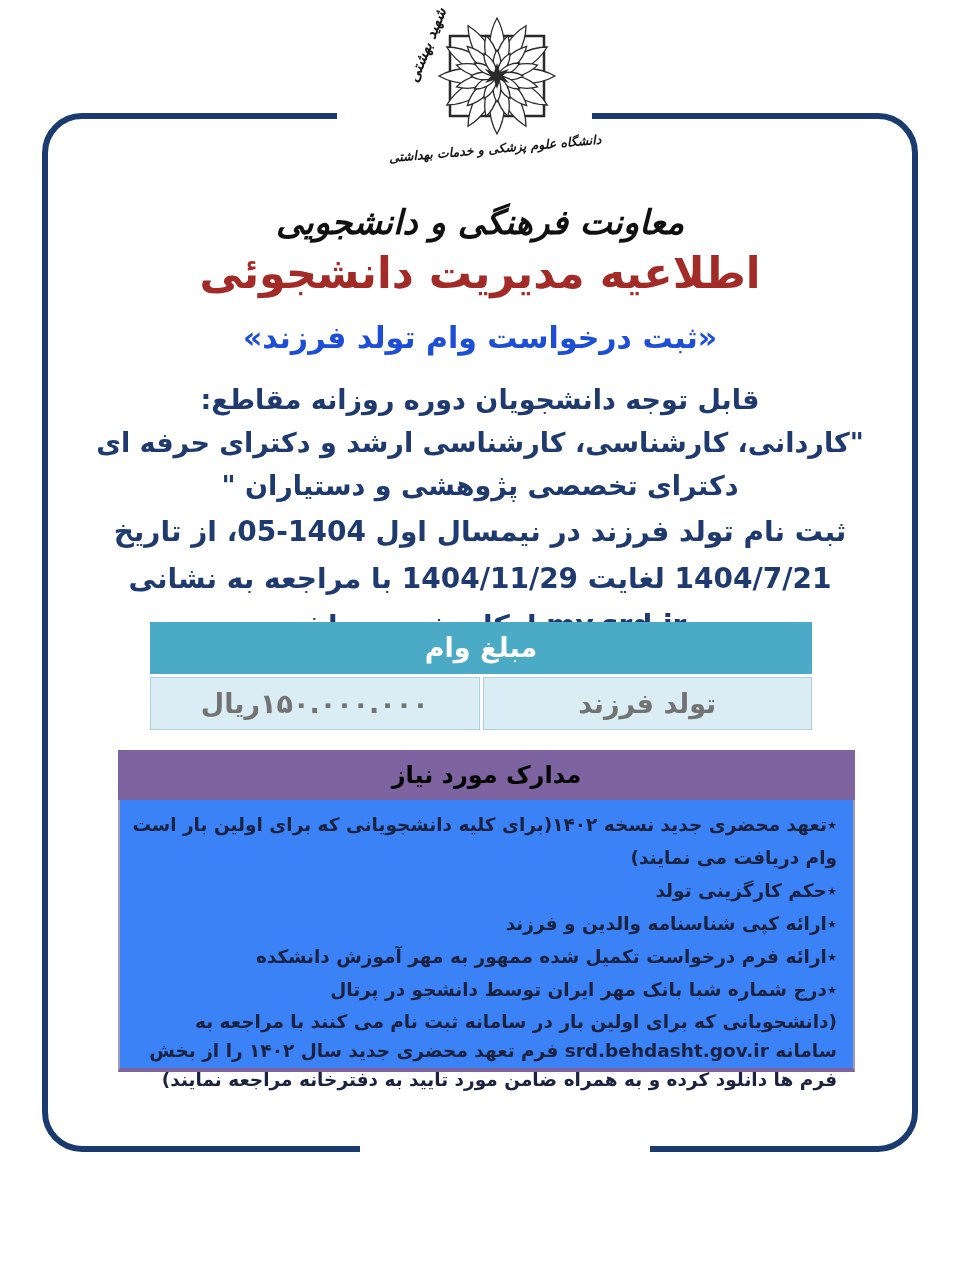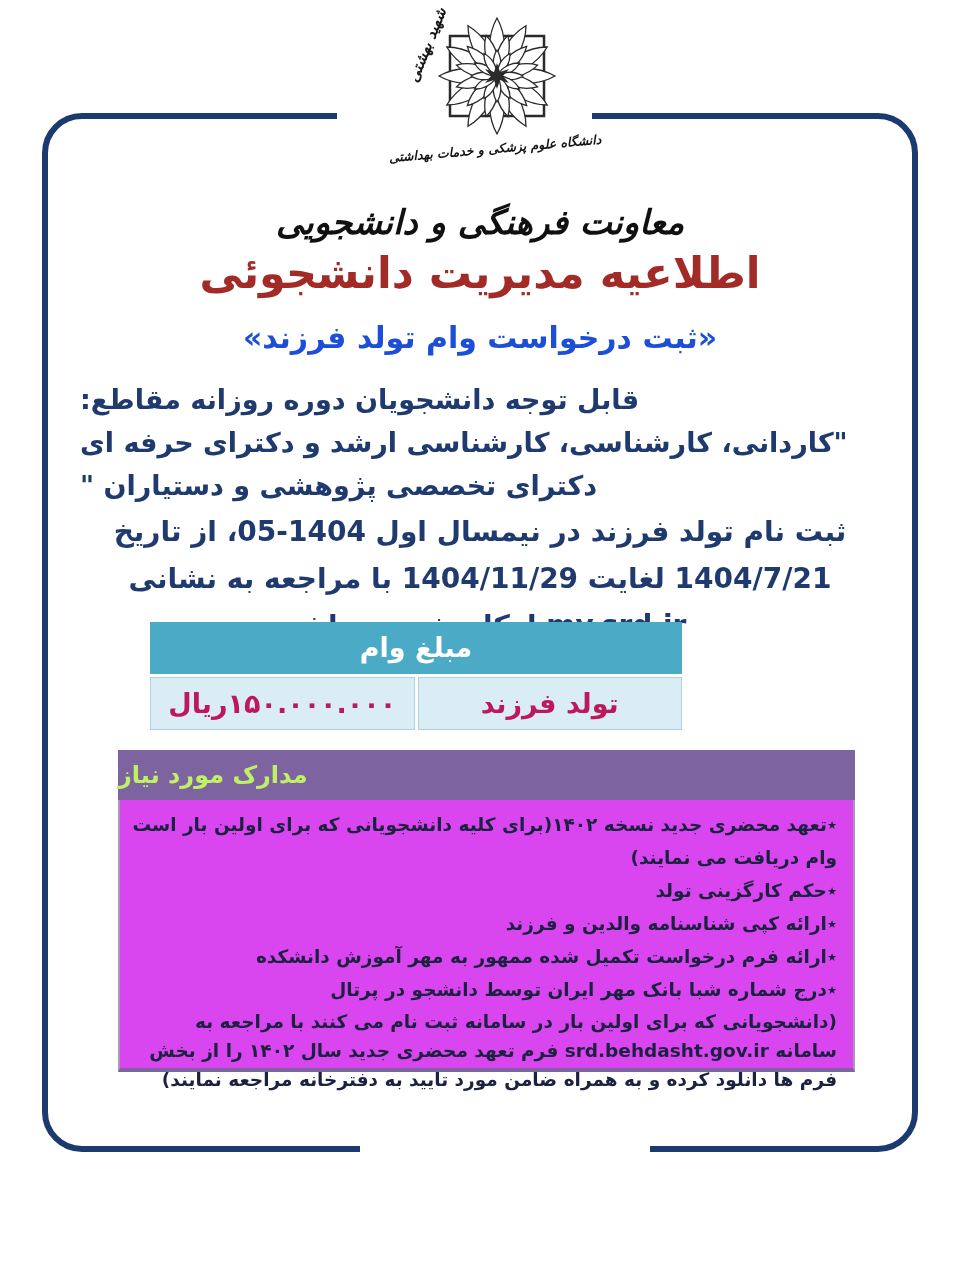--- a/index.html
+++ b/index.html
@@ -43,47 +43,47 @@
   .title-red {
     position:absolute; left:80px; top:248px; width:800px;
     font-size:43px; font-weight:bold; color:#a32b27; text-align:center;
   }
   .subtitle-blue {
     position:absolute; left:80px; top:320px; width:800px;
     font-size:30px; font-weight:bold; color:#1d4ed8; text-align:center;
   }
   .intro {
     position:absolute; left:80px; top:378px; width:800px;
-    font-size:27px; font-weight:bold; color:#1f3a6e; text-align:left; line-height:43px;
+    font-size:27px; font-weight:bold; color:#1f3a6e; text-align:center; line-height:43px;
   }
   .date-para {
     position:absolute; left:80px; top:508px; width:800px;
     font-size:28px; font-weight:bold; color:#1f3a6e; text-align:center; line-height:47px;
   }
   
-  .loan-table { position:absolute; left:150px; top:622px; width:532px; }
+  .loan-table { position:absolute; left:150px; top:622px; width:662px; }
   .loan-header {
     height:52px; background:#4baac6; color:#ffffff;
     font-size:27px; font-weight:bold; text-align:center; line-height:52px;
   }
   .loan-row { display:flex; margin-top:3px; gap:3px; }
   .loan-cell {
     flex:1; height:53px; background:#daecf4; border:1px solid #a9d2e2;
-    font-size:27px; font-weight:bold; color:#be185d;
+    font-size:27px; font-weight:bold; color:#737373;
     text-align:center; line-height:51px;
   }
   
   .docs-header {
     position:absolute; left:118px; top:750px; width:737px; height:50px;
-    background:#7e63a1; color:#bef264; font-size:24px; font-weight:bold;
-    text-align:left; line-height:50px;
+    background:#7e63a1; color:#000000; font-size:24px; font-weight:bold;
+    text-align:center; line-height:50px;
   }
   .docs-box {
     position:absolute; left:118px; top:800px; width:737px; height:272px;
-    background:#d946ef; border:2px solid #a79ab9; border-top:none; border-bottom:4px solid #7e63a1;
+    background:#3b82f6; border:2px solid #a79ab9; border-top:none; border-bottom:4px solid #7e63a1;
     padding:8px 16px 6px 12px;
   }
   .docs-box p {
     font-size:18.5px; font-weight:bold; color:#1b2240;
     text-align:right; line-height:33px; direction:rtl;
   }
   .docs-box p.note { line-height:29px; margin-top:1px; }
 </style>
 </head>
 <body>

